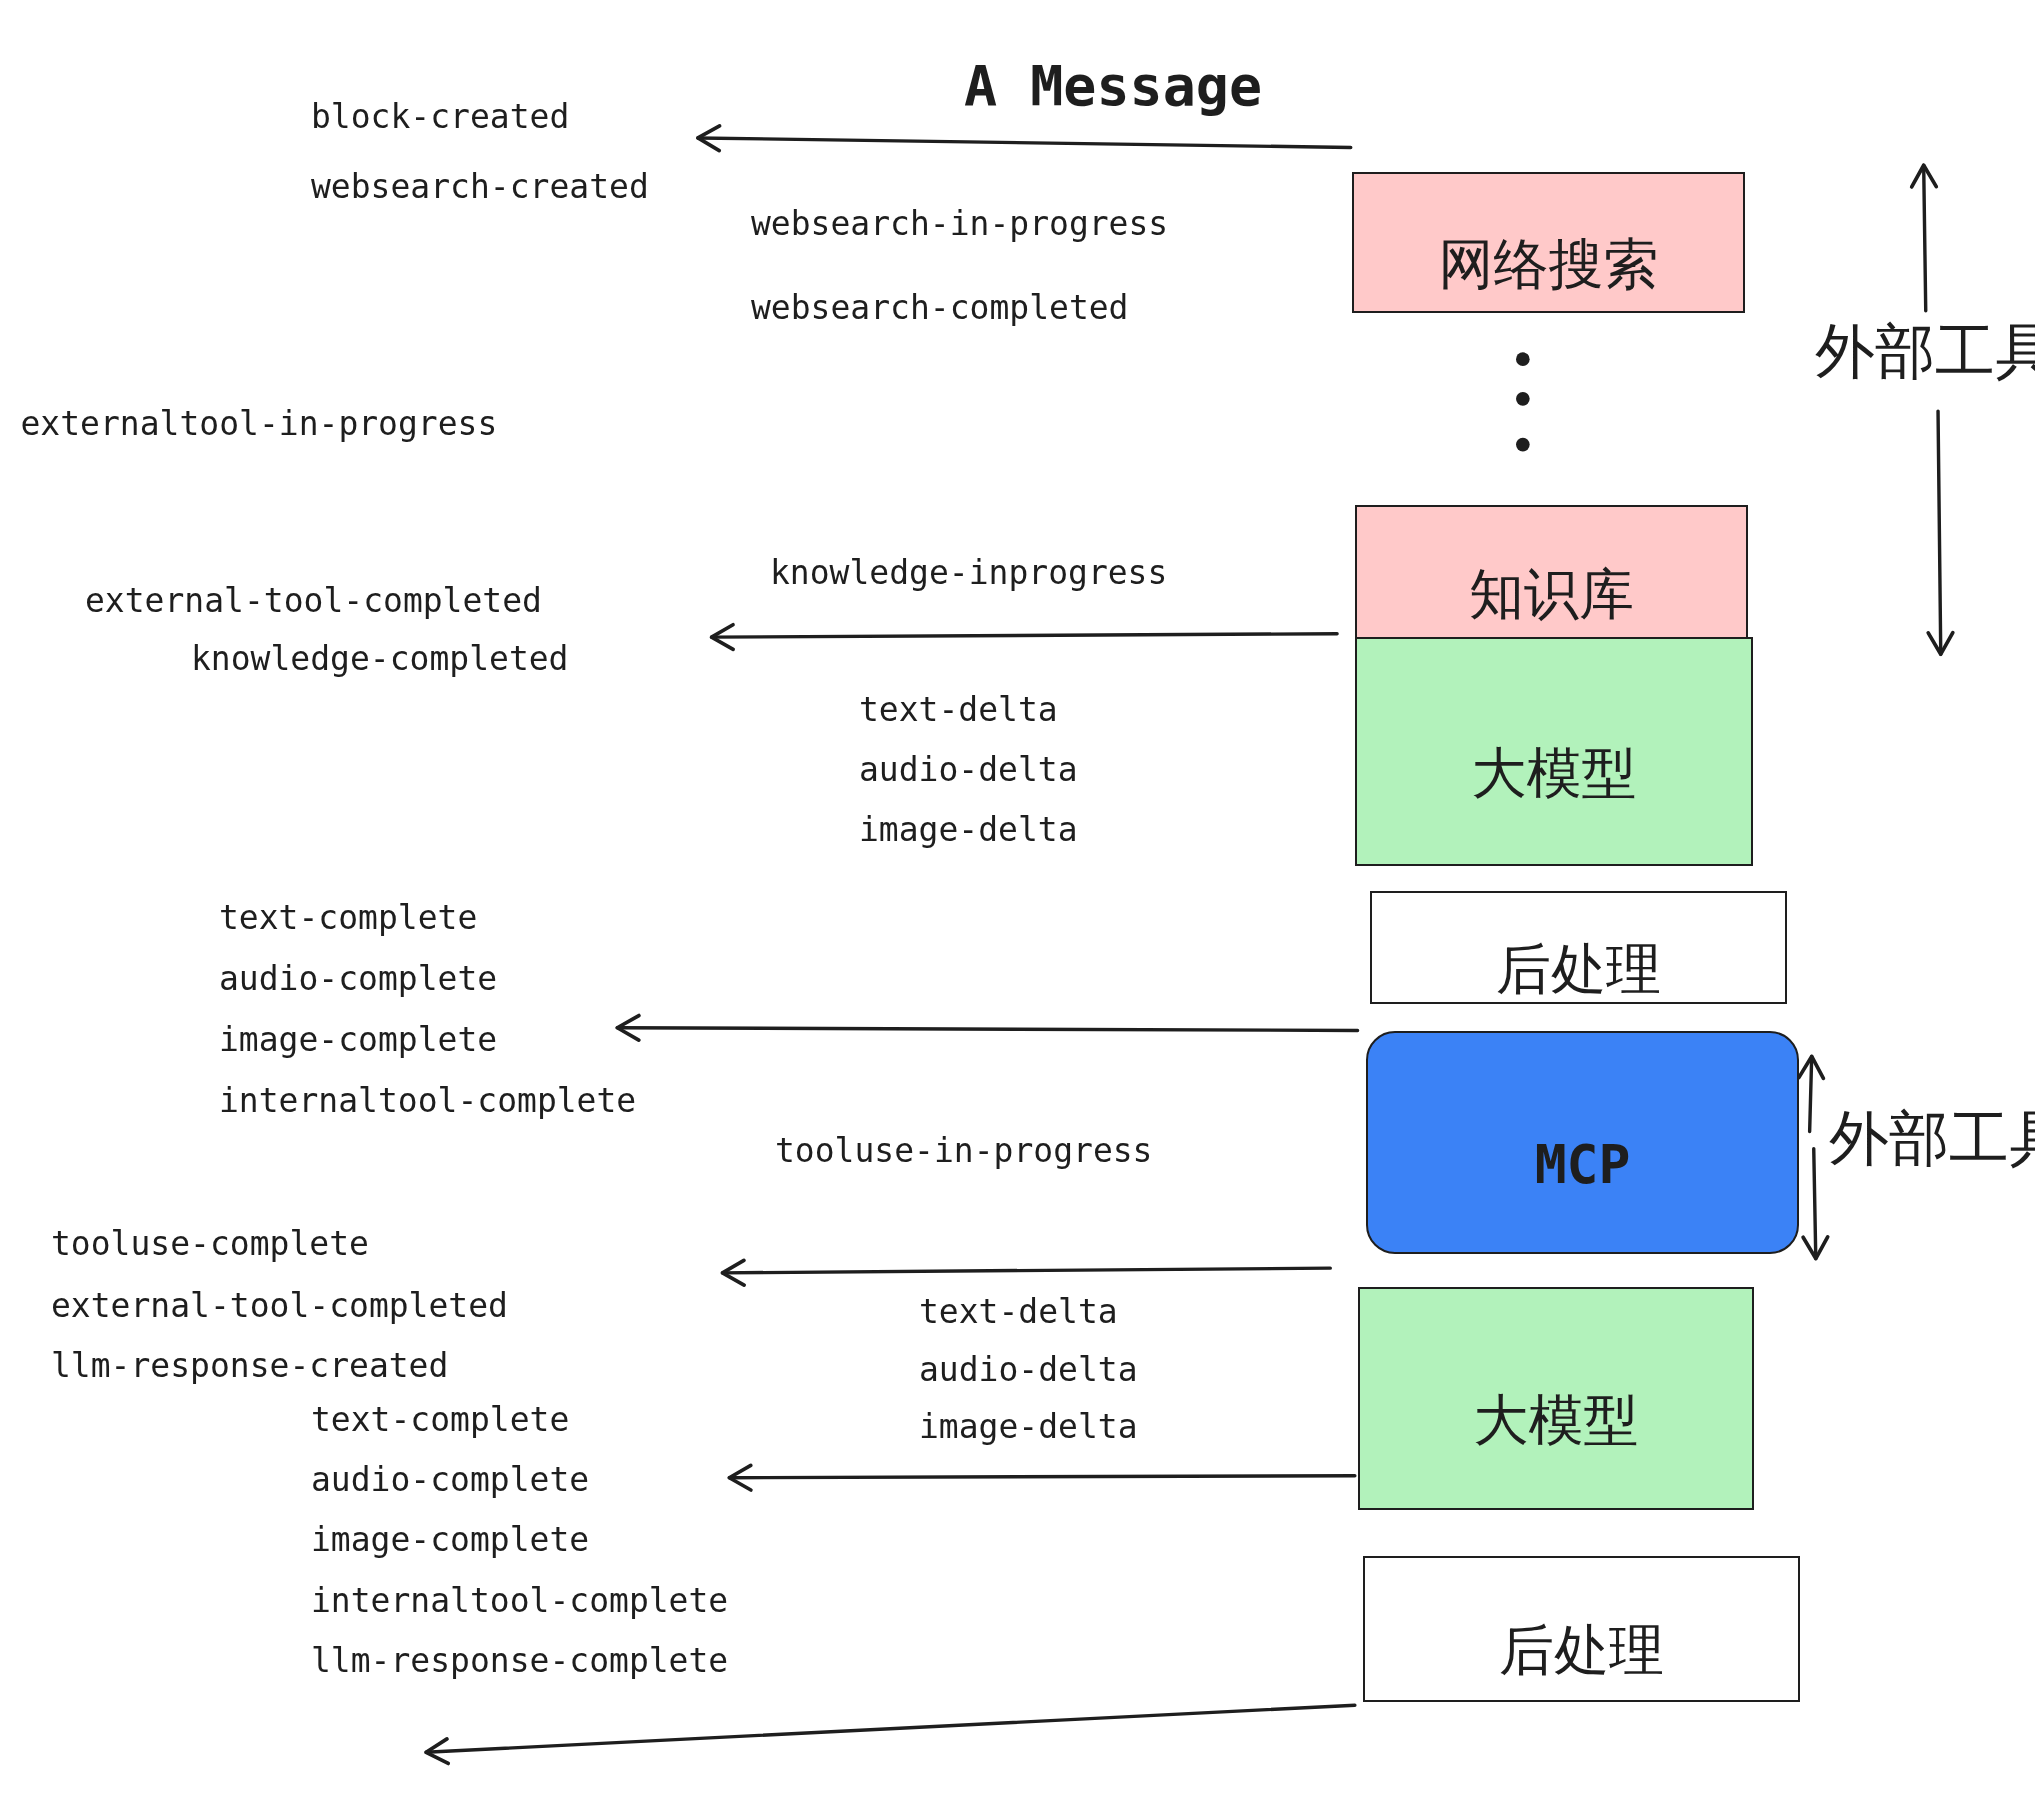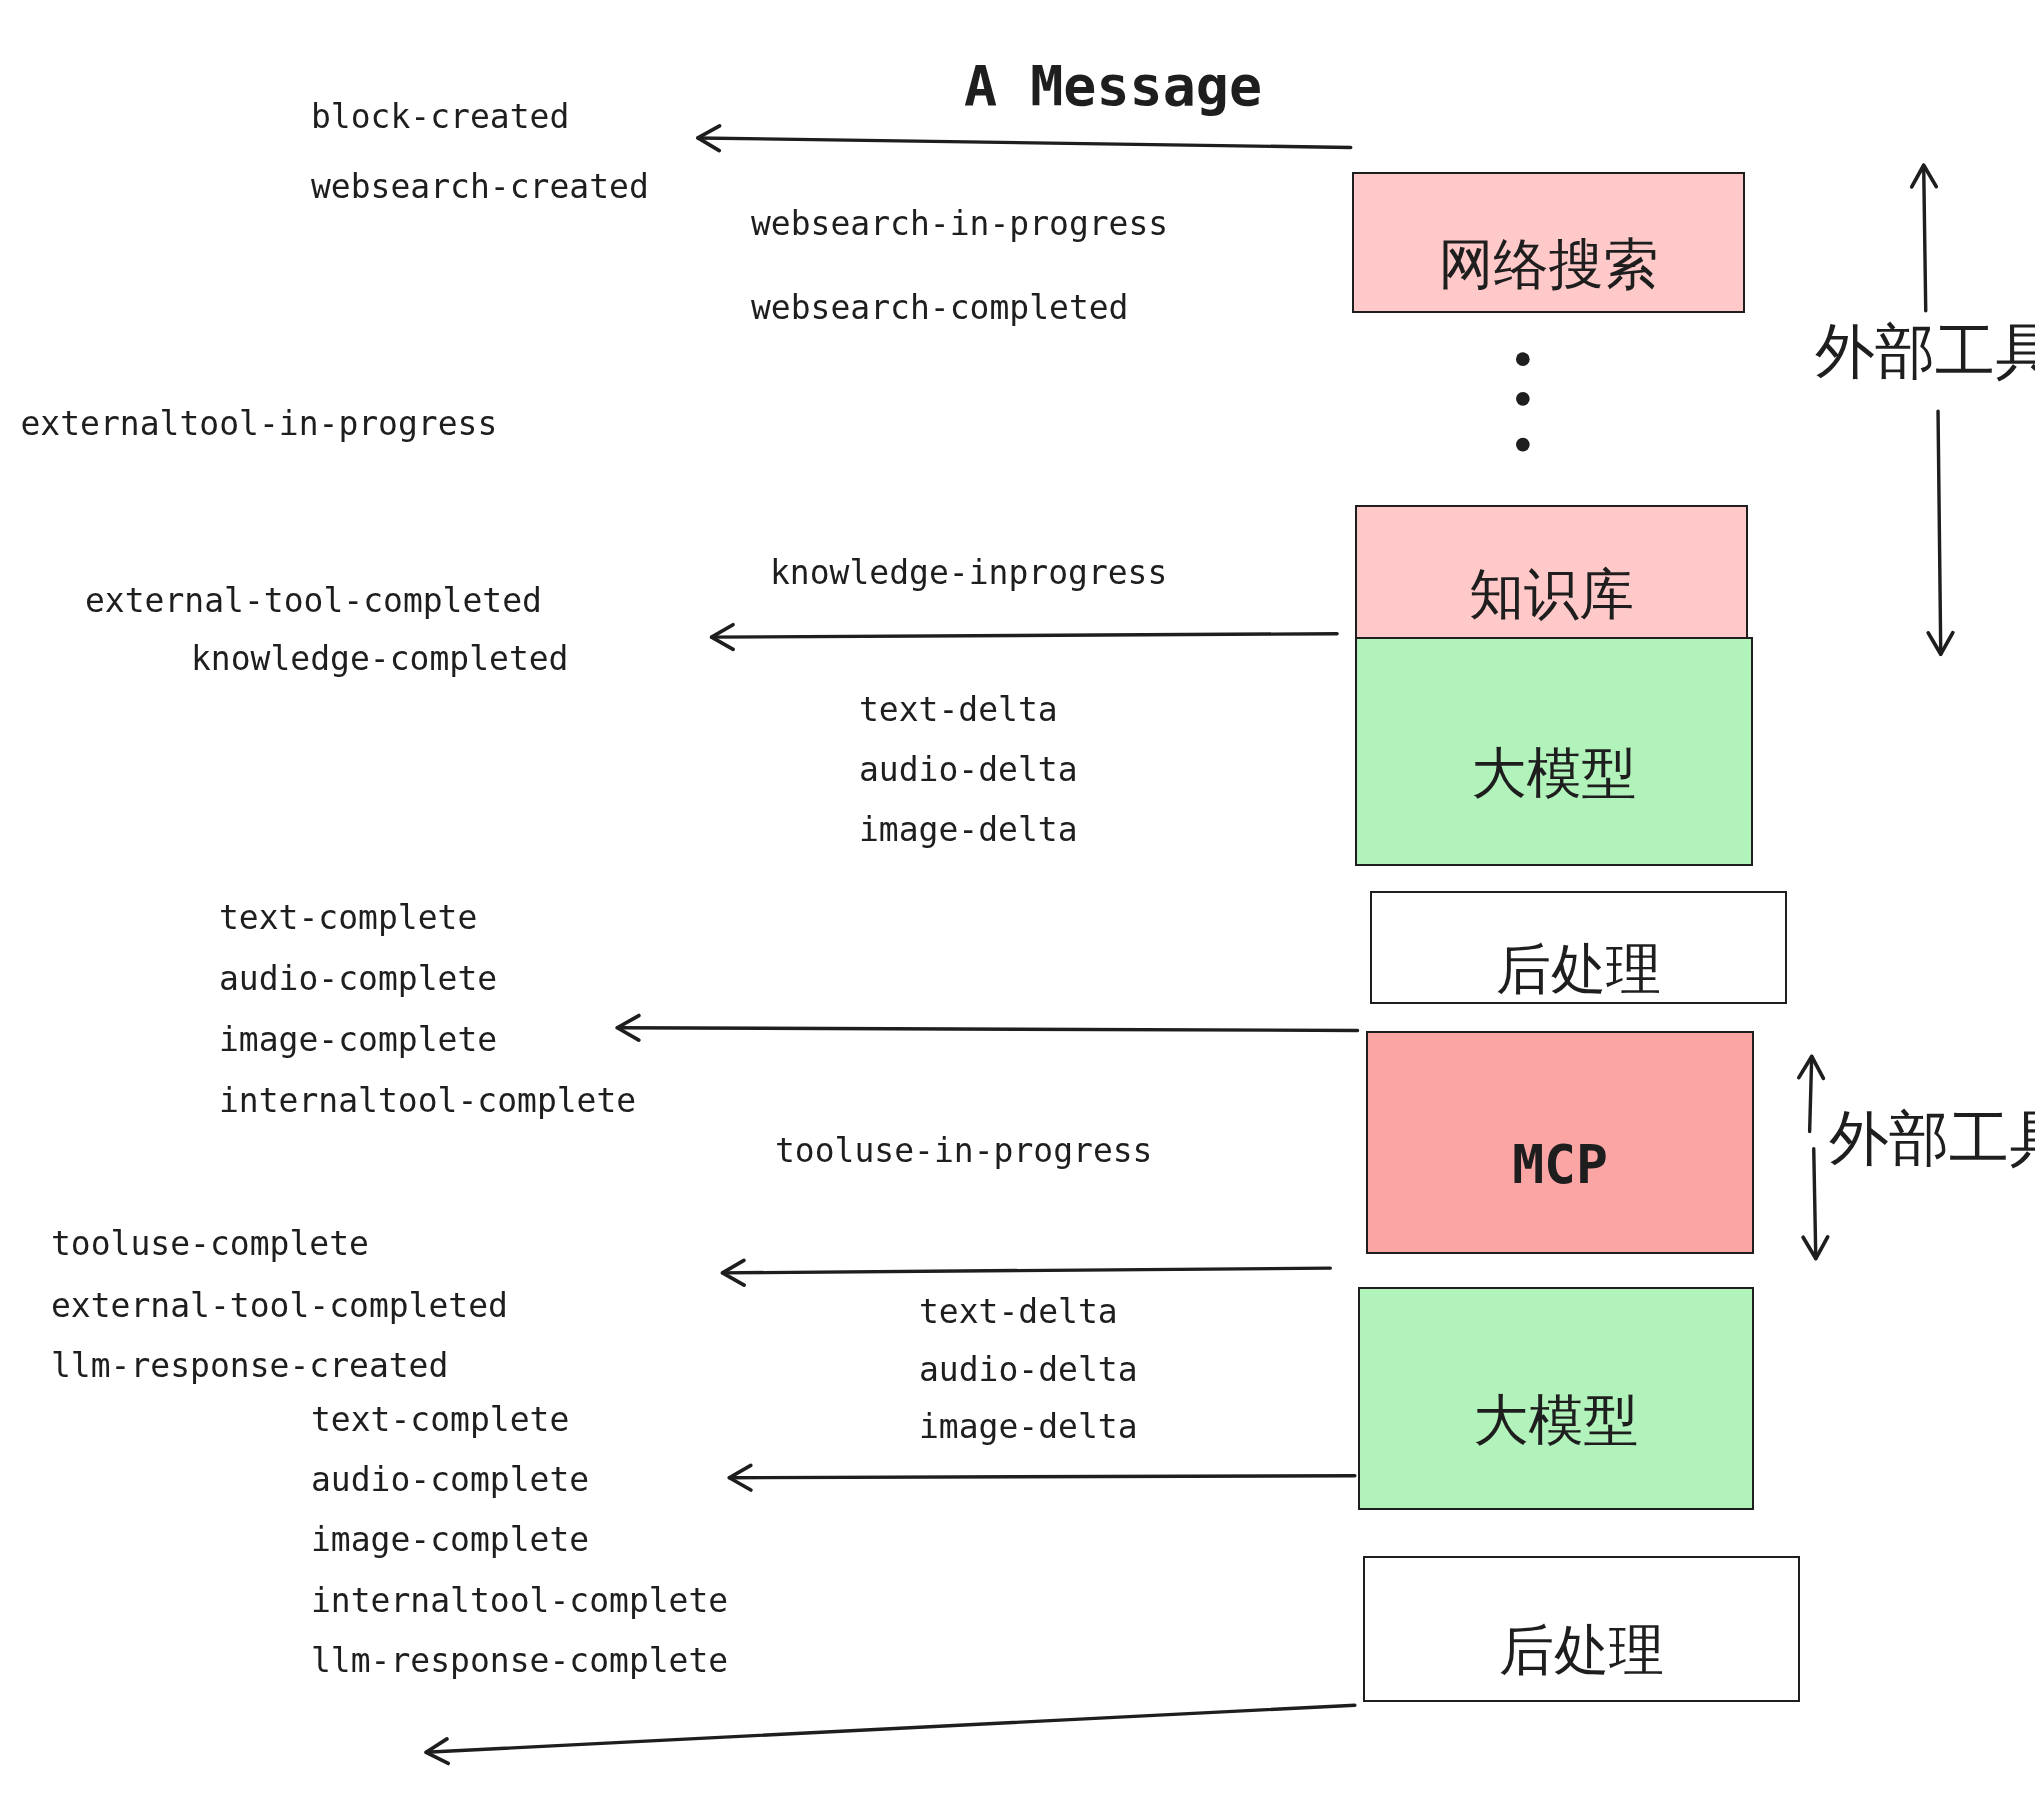--- a/index.html
+++ b/index.html
@@ -114,21 +114,21 @@
   </div>
   <div class="node" style="left: 1355px; top: 505px; width: 393px; height: 136px; background-color: rgb(255, 201, 201);">
     <span class="node-label">知识库</span>
   </div>
   <div class="node" style="left: 1355px; top: 637px; width: 398px; height: 229px; background-color: rgb(178, 242, 187);">
     <span class="node-label">大模型</span>
   </div>
   <div class="node" style="left: 1370px; top: 891px; width: 417px; height: 113px; background-color: rgb(255, 255, 255);">
     <span class="node-label">后处理</span>
   </div>
-  <div class="node" style="left: 1366px; top: 1031px; width: 388px; height: 223px; background-color: #fca5a5;">
+  <div class="node" style="left: 1366px; top: 1031px; width: 433px; height: 223px; background-color: #3b82f6; border-radius: 29px;">
     <span class="node-label mono">MCP</span>
   </div>
   <div class="node" style="left: 1358px; top: 1287px; width: 396px; height: 223px; background-color: rgb(178, 242, 187);">
     <span class="node-label">大模型</span>
   </div>
   <div class="node" style="left: 1363px; top: 1556px; width: 437px; height: 146px; background-color: rgb(255, 255, 255);">
     <span class="node-label">后处理</span>
   </div>
 
   <div class="side-label" style="left:1815px; top:352px">外部工具</div>

